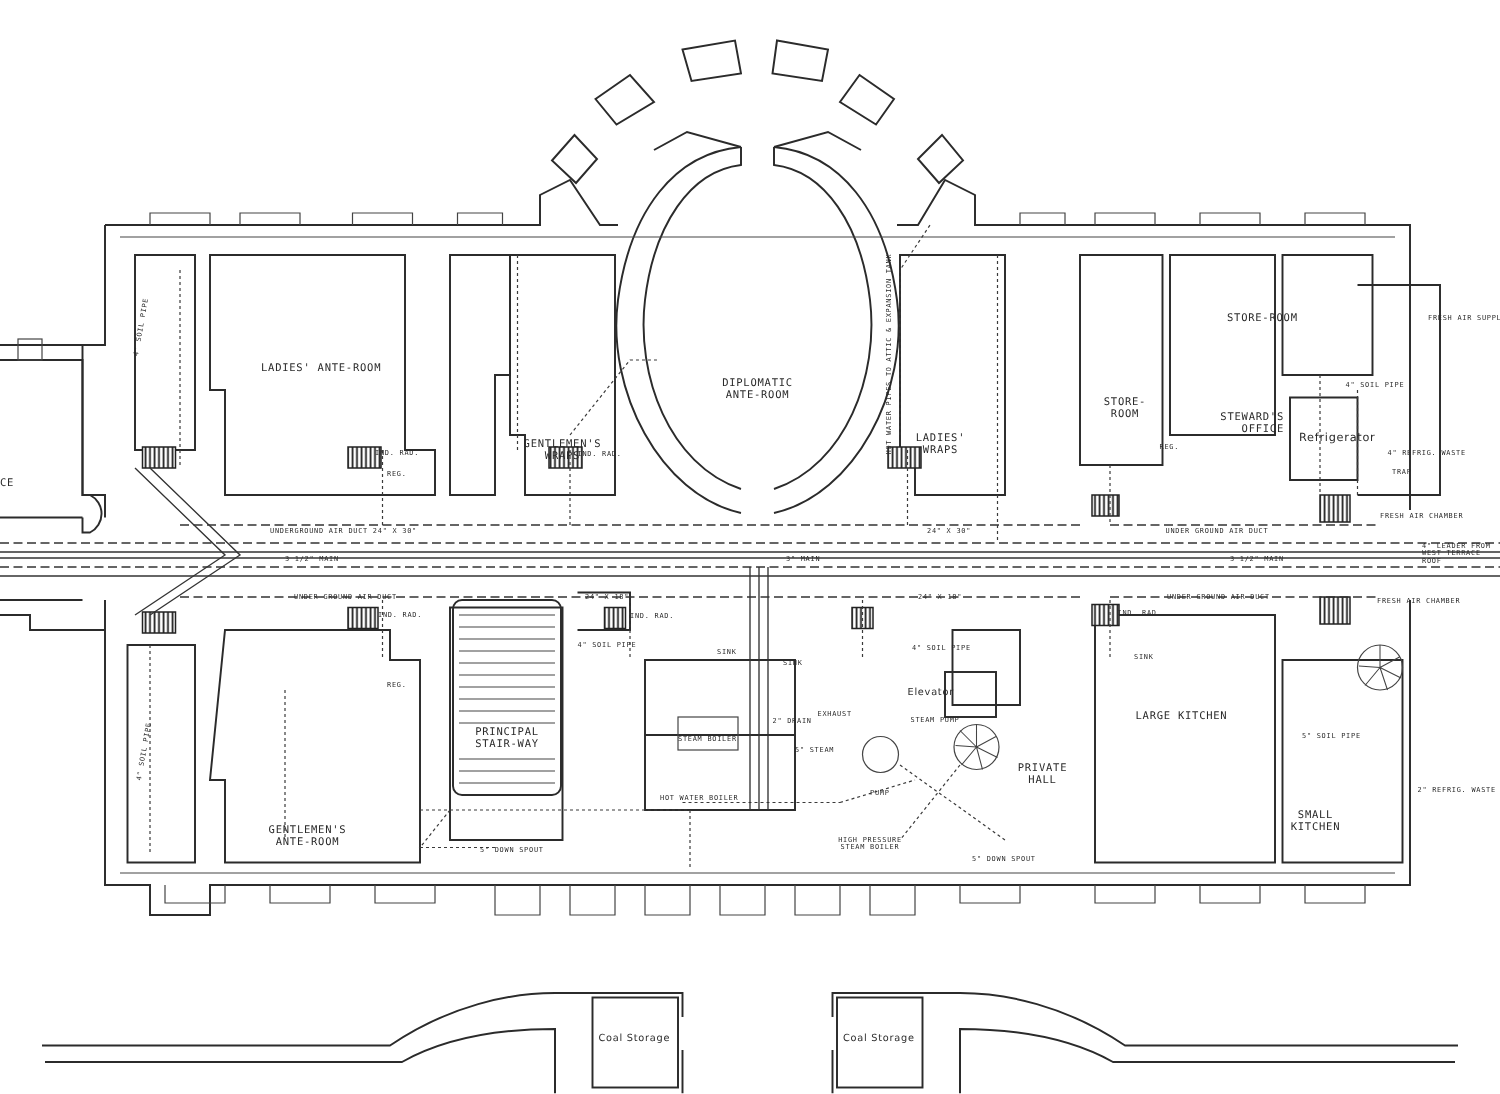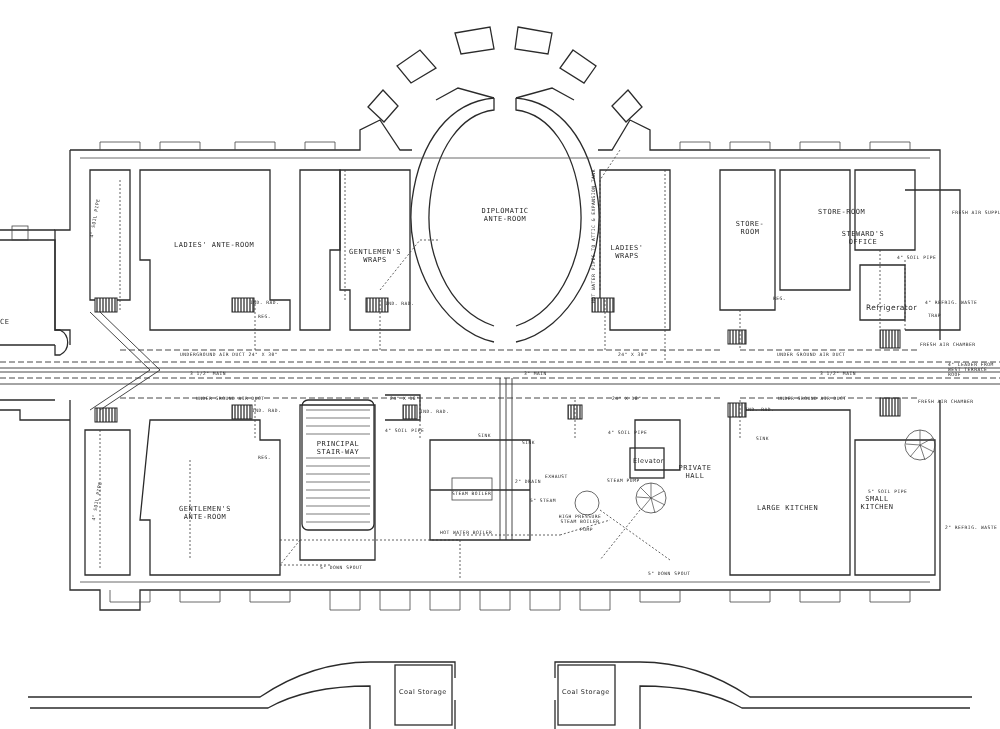--- a/index.html
+++ b/index.html
@@ -9,21 +9,21 @@
   .thin{fill:none;stroke:#444;stroke-width:0.8;}
   .duct{fill:none;stroke:#333;stroke-width:0.9;stroke-dasharray:6 3;}
   .pipe{fill:none;stroke:#3a3a3a;stroke-width:0.8;stroke-dasharray:2 2;}
   .main{fill:none;stroke:#333;stroke-width:0.9;}
   .hatch{fill:url(#hatch);stroke:#222;stroke-width:1;}
   .stair{fill:none;stroke:#444;stroke-width:0.7;}
   .lbl{position:absolute;font-family:"DejaVu Sans Mono",monospace;color:#2a2a2a;white-space:nowrap;letter-spacing:0.5px;text-transform:uppercase;}
   .room{font-size:7px;}
   .note{font-size:4.6px;}
   .mixed{text-transform:none;font-family:"DejaVu Sans",sans-serif;}
-  .ctr{text-align:center;}
+  .ctr{text-align:center;margin-top:44px;}
 </style>
 </head>
 <body>
 
 <svg id="plan" viewBox="0 0 1000 729" xmlns="http://www.w3.org/2000/svg">
   <defs>
     <pattern id="hatch" width="3" height="10" patternUnits="userSpaceOnUse">
       <rect width="3" height="10" fill="#fff"></rect>
       <line x1="1" y1="0" x2="1" y2="10" stroke="#222" stroke-width="1.2"></line>
     </pattern>
@@ -158,28 +158,28 @@
     <rect class="thin" x="12" y="226" width="16" height="14"></rect>
     <path class="wall" d="M0,410 L20,410 L20,420 L70,420"></path>
   </g>
 </svg>
 
 <div class="lbl room" style="left:174px;top:241px;">Ladies' Ante-Room</div>
 <div class="lbl room ctr" style="left:340px;top:248px;width:70px;"><span>Gentlemen's</span><br><span>Wraps</span></div>
 <div class="lbl room ctr" style="left:470px;top:207px;width:70px;"><span>Diplomatic</span><br><span>Ante-Room</span></div>
 <div class="lbl room ctr" style="left:592px;top:244px;width:70px;"><span>Ladies'</span><br><span>Wraps</span></div>
 <div class="lbl room ctr" style="left:730px;top:220px;width:40px;"><span>Store-</span><br><span>Room</span></div>
-<div class="lbl room ctr" style="left:828px;top:230px;width:70px;"><span>Steward's</span><br><span>Office</span></div>
+<div class="lbl room ctr" style="left:786px;top:230px;width:70px;text-align:right;"><span>Steward's</span><br><span>Office</span></div>
 <div class="lbl room" style="left:818px;top:208px;">Store-Room</div>
-<div class="lbl room mixed" style="left:866px;top:287px;font-size:7.5px;margin-top:16px;">Refrigerator</div>
+<div class="lbl room mixed" style="left:866px;top:287px;font-size:7.5px;">Refrigerator</div>
 <div class="lbl room ctr" style="left:160px;top:505px;width:90px;"><span>Gentlemen's</span><br><span>Ante-Room</span></div>
 <div class="lbl room ctr" style="left:305px;top:440px;width:66px;background:#fff;"><span>Principal</span><br><span>Stair-Way</span></div>
-<div class="lbl room mixed" style="left:633px;top:457px;font-size:6.5px;">Elevator</div>
+<div class="lbl room mixed" style="left:605px;top:457px;font-size:6.5px;">Elevator</div>
 <div class="lbl room ctr" style="left:675px;top:464px;width:40px;"><span>Private</span><br><span>Hall</span></div>
-<div class="lbl room" style="left:757px;top:504px;">Large Kitchen</div>
+<div class="lbl room" style="left:757px;top:473px;">Large Kitchen</div>
 <div class="lbl room ctr" style="left:857px;top:495px;width:40px;"><span>Small</span><br><span>Kitchen</span></div>
 <div class="lbl room mixed" style="left:399px;top:688px;font-size:6.5px;">Coal Storage</div>
 <div class="lbl room mixed" style="left:562px;top:688px;font-size:6.5px;">Coal Storage</div>
 <div class="lbl room" style="left:0px;top:318px;">ce</div>
 
 <div class="lbl note" style="left:180px;top:352px;">Underground Air Duct  24" x 30"</div>
 <div class="lbl note" style="left:196px;top:396px;">Under Ground Air Duct</div>
 <div class="lbl note" style="left:777px;top:352px;">Under Ground Air Duct</div>
 <div class="lbl note" style="left:778px;top:396px;">Under Ground Air Duct</div>
 <div class="lbl note" style="left:618px;top:352px;">24" x 30"</div>

